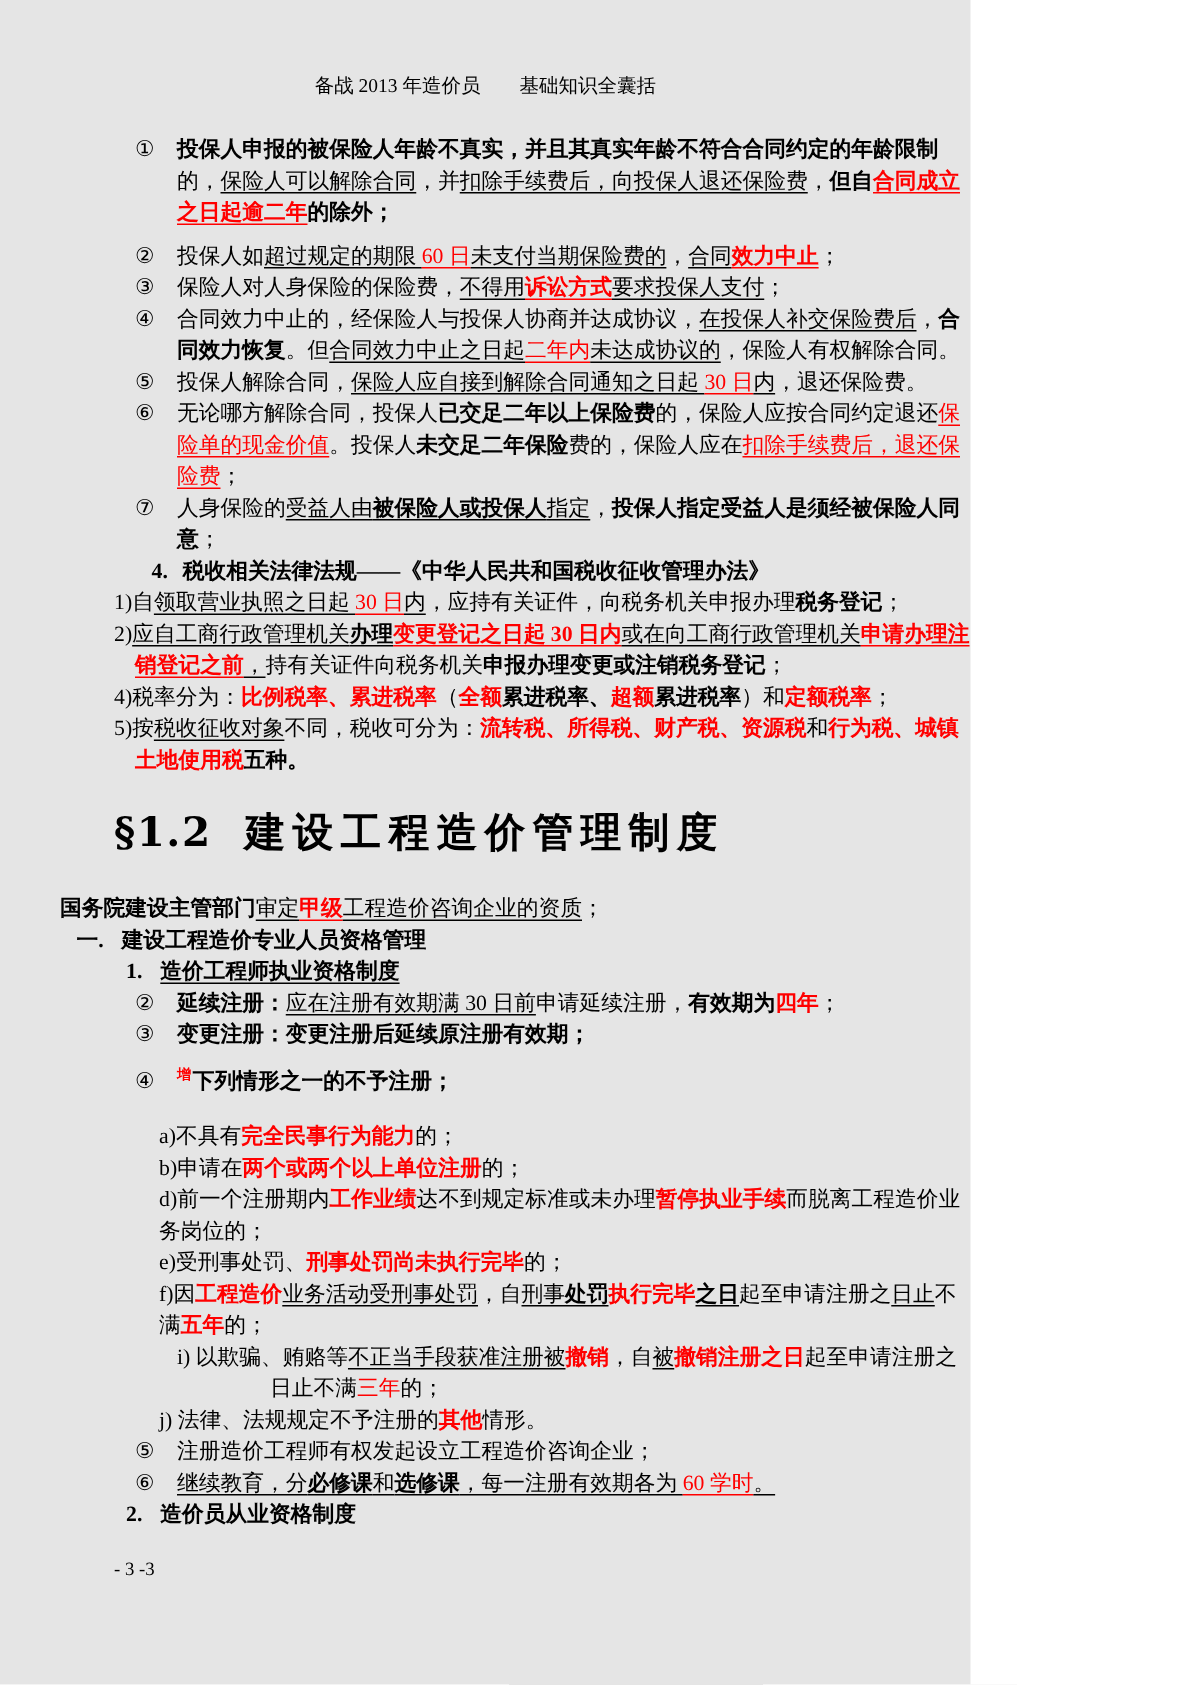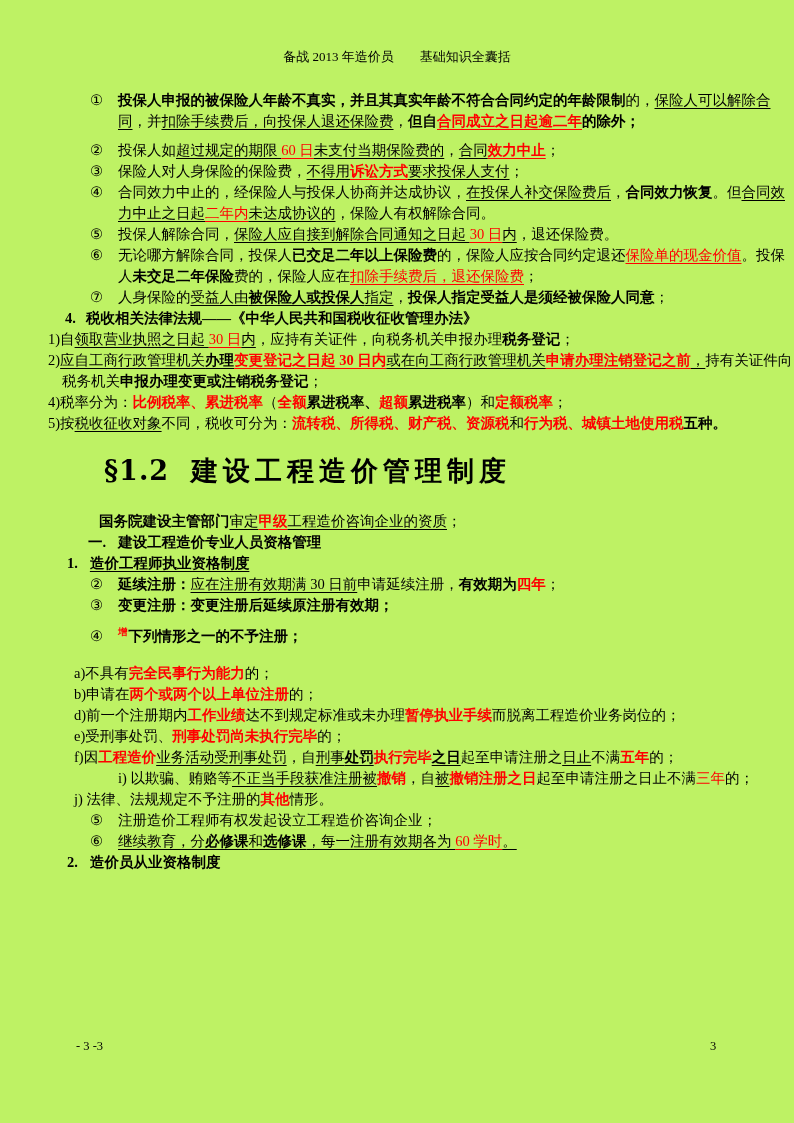--- a/index.html
+++ b/index.html
@@ -1,47 +1,47 @@
 <!DOCTYPE html>
 <html style="--red: #ff0000;"><head>
 <meta charset="utf-8">
 <style>
   html,body { margin:0; padding:0; background:#ffffff; }
   .page {
     position:relative;
-    width:794px; height:1123px;
-    background:#bef264;
+    width:647px; height:1123px;
+    background:#e5e5e5;
     font-family:"Liberation Serif","DejaVu Serif",serif;
     font-size:14.5px; line-height:21px; color:#000;
     overflow:hidden;
   }
   .header { padding-top:46px; text-align:center; font-size:13px; }
   .doc-body { margin-top:23px; }
   .blk { margin:0; }
   
   .item-circle { padding-left:118px; text-indent:-28px; }
   .item-circle .marker { display:inline-block; width:28px; text-indent:0; }
   
-  .item-paren { padding-left:62px; text-indent:-14px; }
+  .item-paren { padding-left:90px; text-indent:-14px; }
   
-  .item-letter { padding-left:74px; }
+  .item-letter { padding-left:106px; }
   .item-letter.wrap-deep { padding-left:180px; text-indent:-62px; }
-  .sub-heading { padding-left:65px; font-weight:bold; }
+  .sub-heading { padding-left:65px; font-weight:bold;margin-left:36px; }
   .sub-heading .marker { margin-right:10px; }
-  .section-para { padding-left:99px; }
-  .heading-one { padding-left:88px; font-weight:bold; }
+  .section-para { padding-left:40px; }
+  .heading-one { padding-left:51px; font-weight:bold; }
   .heading-one .marker { margin-right:12px; }
-  .heading-num { padding-left:67px; font-weight:bold; }
+  .heading-num { padding-left:84px; font-weight:bold; }
   .heading-num .marker { margin-right:12px; }
   .section-title {
     padding-left:76px; margin-top:18px; margin-bottom:21px;
     font-size:27px; line-height:38px; font-weight:bold;
     font-family:"DejaVu Serif","Liberation Serif",serif;
   }
-  .section-title .marker { margin-right:22px; letter-spacing:1px;margin-left:28px; }
+  .section-title .marker { margin-right:22px; letter-spacing:1px; }
   .section-title .st-text { letter-spacing:5px;font-family:Liberation Serif, serif; }
   .mt6 { margin-top:6px; }
   .mt8 { margin-top:8px; }
   .mt16 { margin-top:16px; }
   
   .sb { font-weight:bold; }
   .sr { color:var(--red,#ff0000); }
   .su { text-decoration:underline; text-underline-offset:3px; }
   .sp { font-size:9.5px; vertical-align:6px; margin-right:1px; }
   .footer { position:absolute; top:1036px; left:0; width:100%; font-size:12.5px; }

